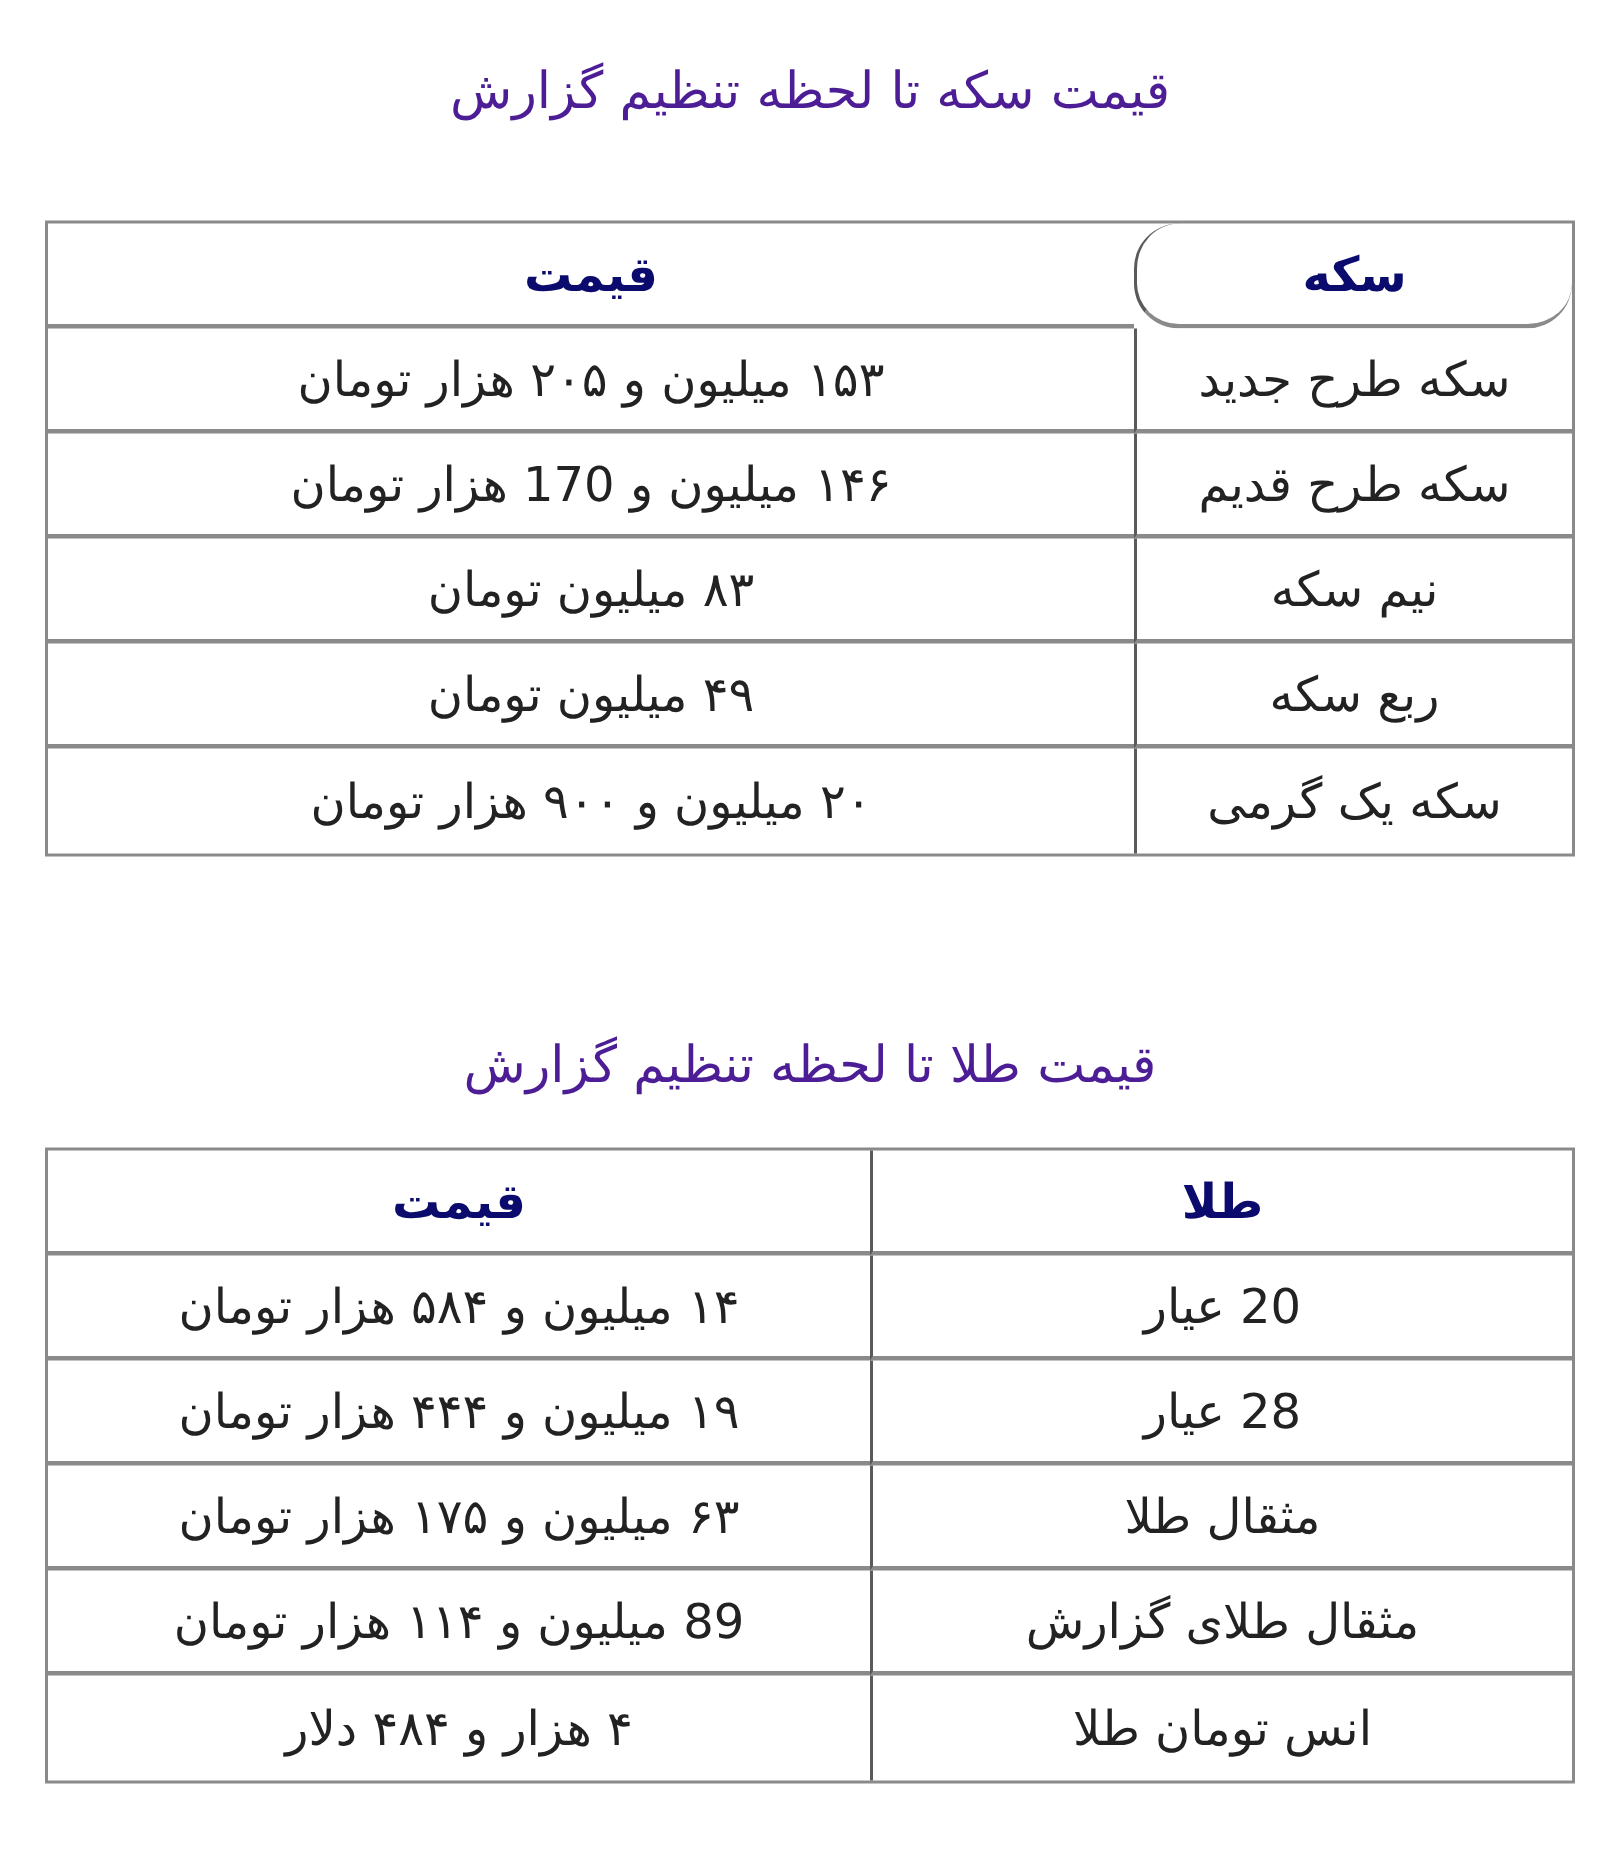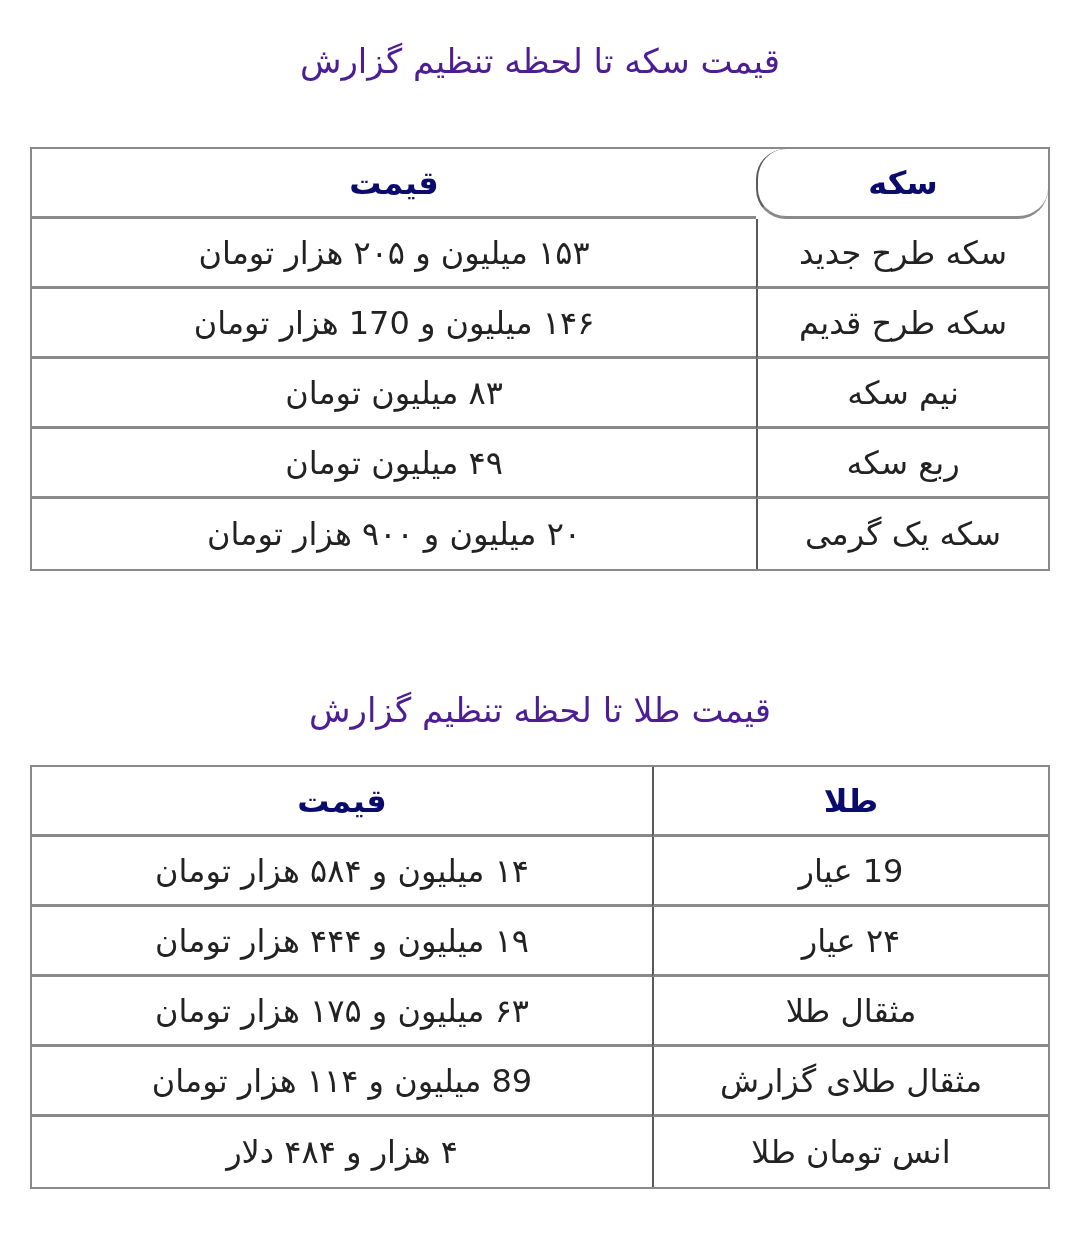--- a/index.html
+++ b/index.html
@@ -55,21 +55,21 @@
     }
     table.price-table tr:last-child td { border-bottom: none; }
     table.price-table td:last-child, table.price-table th:last-child { border-left: none; }
 
     table.price-table th {
       color: #0b0b6e;
       font-weight: bold;
       font-size: 32px;
     }
     #coin-table .col-name { width: 292px; border-radius: 30px; }
-    #gold-table .col-name { width: 396px; }
+    #gold-table .col-name { width: 468px; }
   </style>
 </head>
 <body>
 
 <div id="caption-coins" class="caption">قیمت سکه تا لحظه تنظیم گزارش</div>
 
 <table id="coin-table" class="price-table">
   <tbody>
       <tr>
     <th class="col-name">سکه</th>
@@ -100,25 +100,25 @@
 
 <div id="caption-gold" class="caption">قیمت طلا تا لحظه تنظیم گزارش</div>
 
 <table id="gold-table" class="price-table">
   <tbody>
       <tr>
     <th class="col-name">طلا</th>
     <th class="col-price">قیمت</th>
   </tr>
   <tr>
-    <td>19 عیار</td>
+    <td>20 عیار</td>
     <td>۱۴ میلیون و ۵۸۴ هزار تومان</td>
   </tr>
   <tr>
-    <td>۲۴ عیار</td>
+    <td>28 عیار</td>
     <td>۱۹ میلیون و ۴۴۴ هزار تومان</td>
   </tr>
   <tr>
     <td>مثقال طلا</td>
     <td>۶۳ میلیون و ۱۷۵ هزار تومان</td>
   </tr>
   <tr>
     <td>مثقال طلای گزارش</td>
     <td>89 میلیون و ۱۱۴ هزار تومان</td>
   </tr>

